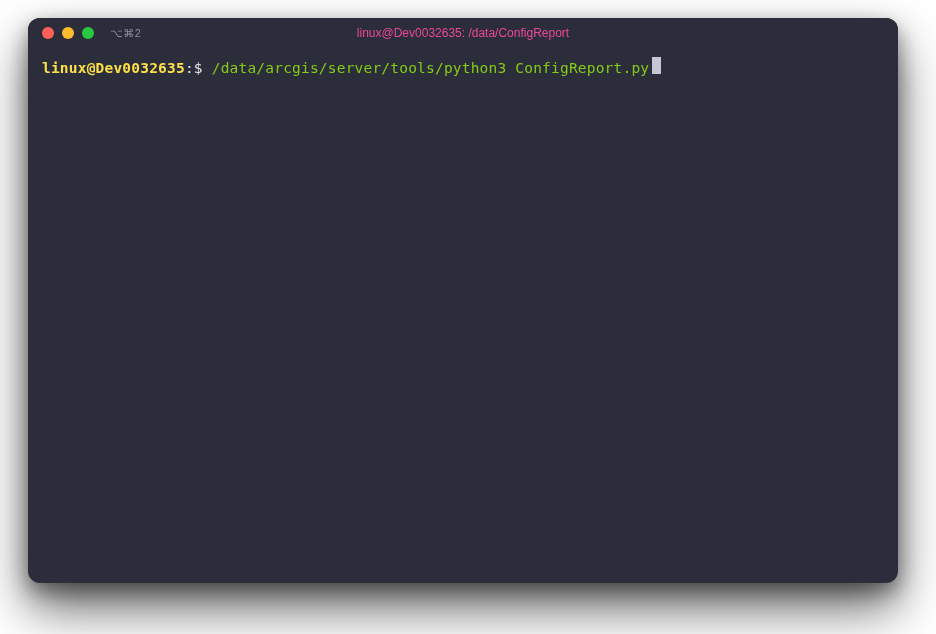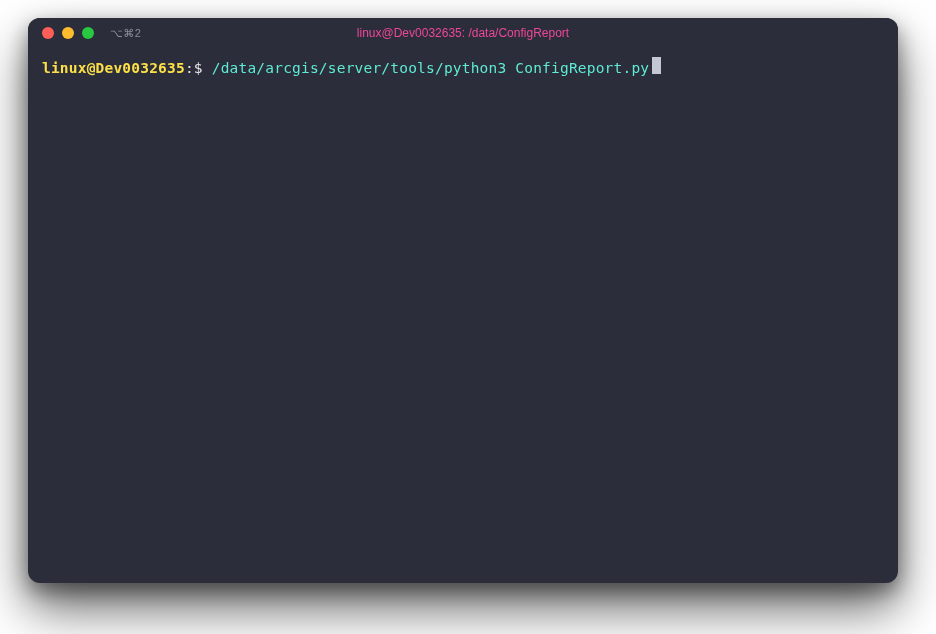--- a/index.html
+++ b/index.html
@@ -85,21 +85,21 @@
       color: #e6e6e6;
     }
     .cwd {
       color: #c678dd;
       font-weight: 600;
     }
     .prompt-sym {
       color: #e6e6e6;
     }
     .command {
-      color: #5eead4;
+      color: #84cc16;
       margin-left: 0;
     }
     .cursor {
       display: inline-block;
       width: 9px;
       height: 17px;
       background: #c5c8d4;
       vertical-align: text-bottom;
       margin-left: 3px;
       position: relative;

